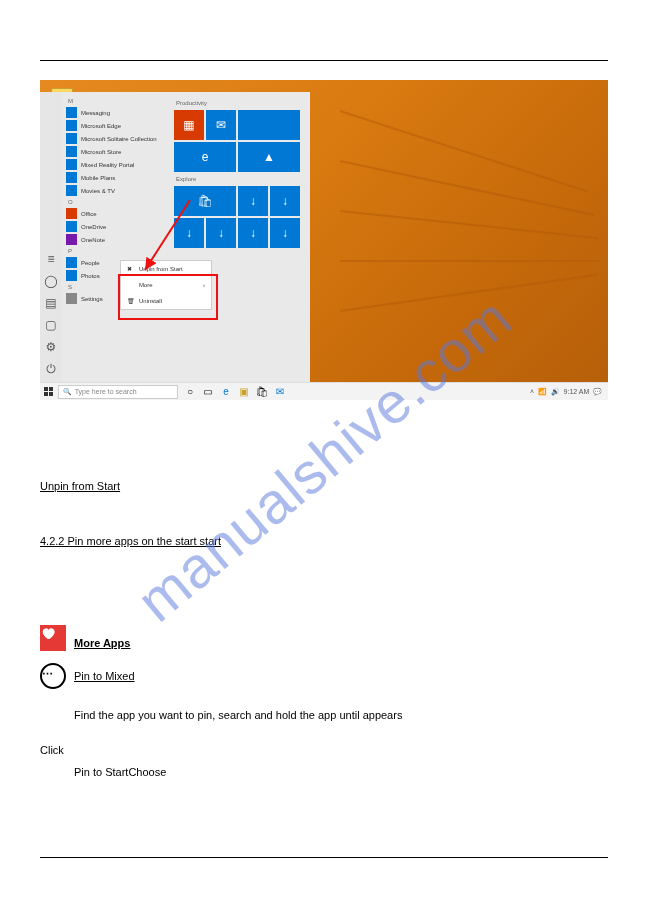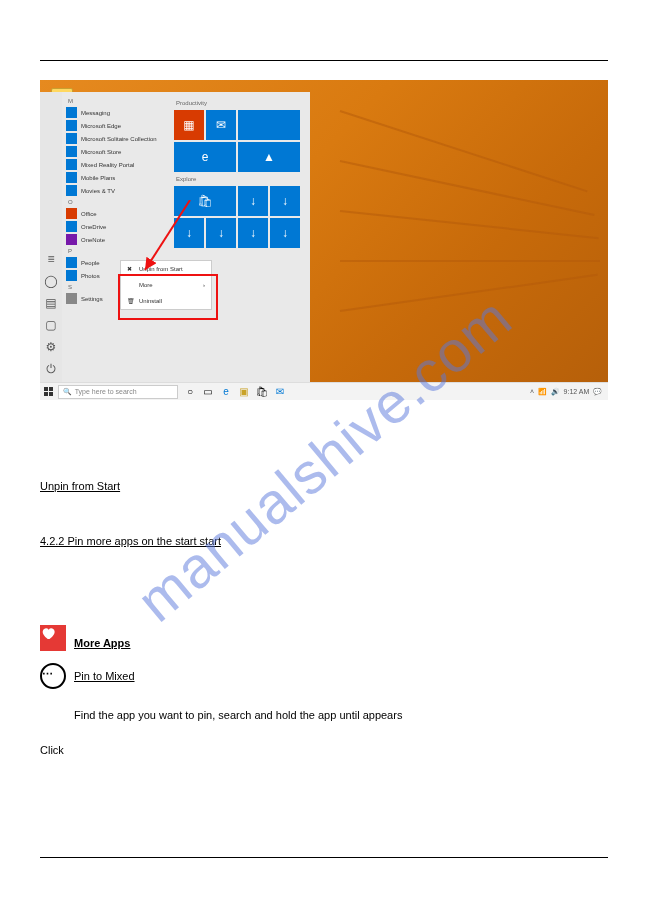--- a/index.html
+++ b/index.html
@@ -409,13 +409,14 @@
   <div style="height:12px"></div>
   <div style="display:flex;align-items:center;">
     <span class="step-icon ellipsis-badge">⋯</span>
     <span class="u">Pin to Mixed</span>
   </div>
   <div class="section-gap"></div>
   <div style="padding-left:34px">Find the app you want to pin, search and hold the app until appears</div>
   <div class="section-gap"></div>
   <div>Click</div>
   <div style="height:6px"></div>
+  <div style="padding-left:34px">Pin to StartChoose</div>
 </div>
 
 </body></html>

